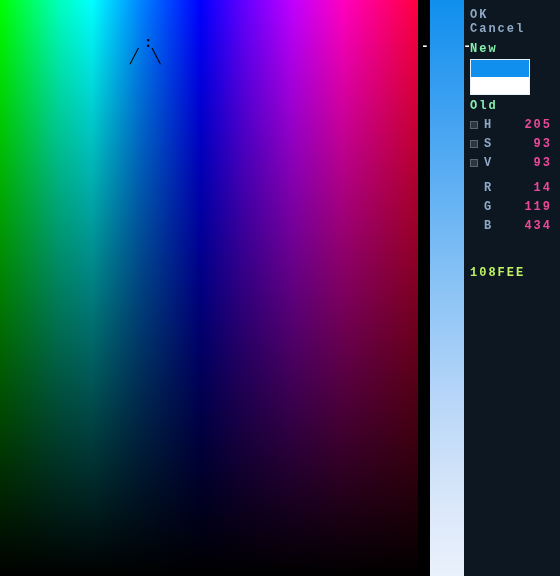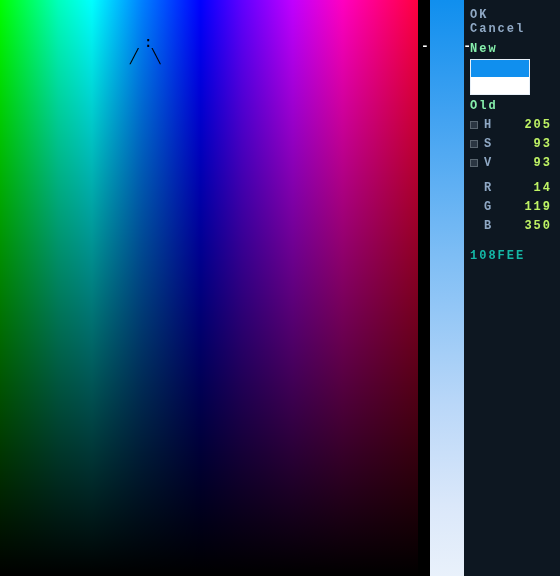--- a/index.html
+++ b/index.html
@@ -122,27 +122,27 @@
     margin-right: 6px;
   }
   .row .dot.hidden { visibility: hidden; }
   .row .chan {
     width: 16px;
     color: #8fa8c4;
   }
   .row .val {
     flex: 1;
     text-align: right;
+    color: #ec4899;
+    padding-right: 2px;
+  }
+
+  .hex {
+    margin-top: 33px;
     color: #bef264;
-    padding-right: 2px;
-  }
-
-  .hex {
-    margin-top: 16px;
-    color: #14b8a6;
   }
 </style>
 </head>
 <body>
 
 <div class="field-wrap">
   <div class="picker-marker">
     <span class="mc">:</span>
     <span class="ml">╱</span>
     <span class="mr">╲</span>
@@ -194,18 +194,18 @@
     <span class="val">14</span>
   </div>
   <div class="row">
     <span class="dot hidden"></span>
     <span class="chan">G</span>
     <span class="val">119</span>
   </div>
   <div class="row">
     <span class="dot hidden"></span>
     <span class="chan">B</span>
-    <span class="val">350</span>
+    <span class="val">434</span>
   </div>
 
   <div class="hex">108FEE</div>
 
 </div>
 
 </body></html>

